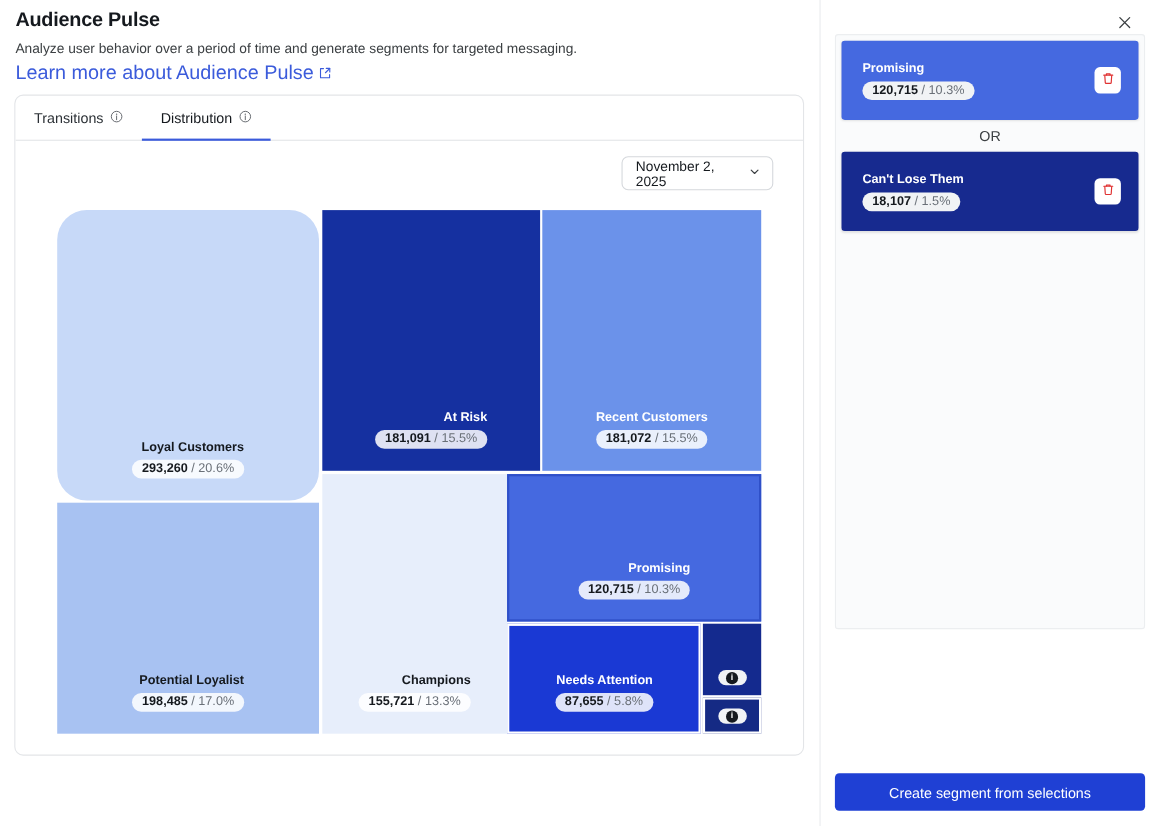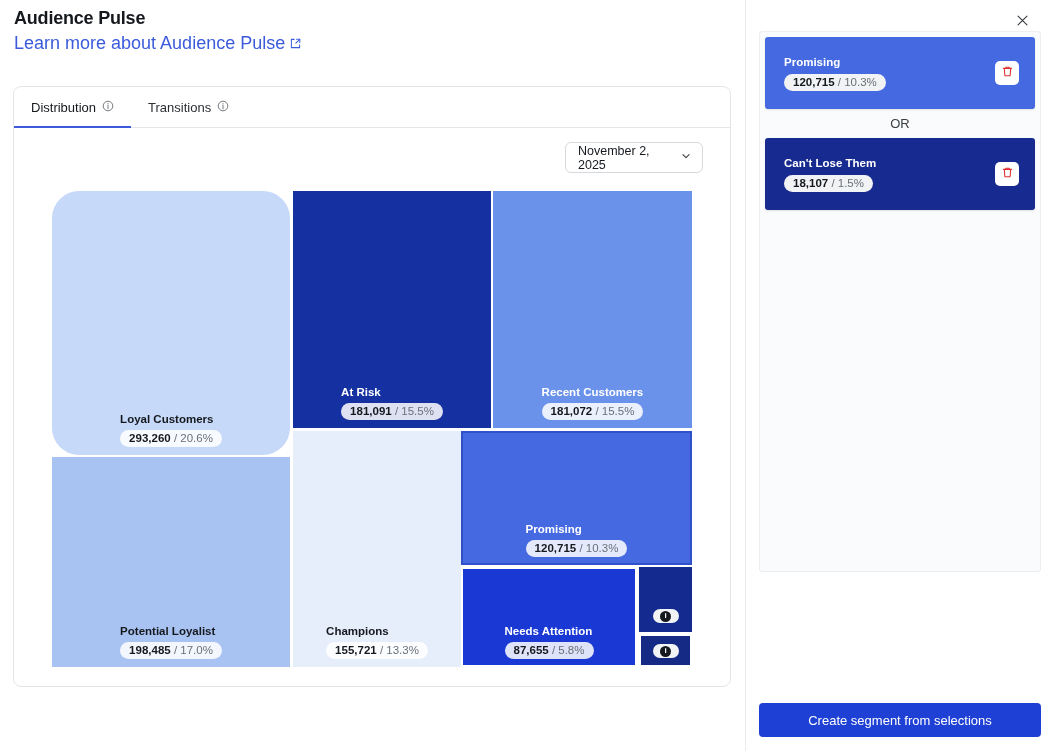--- a/index.html
+++ b/index.html
@@ -113,21 +113,21 @@
   }
   .tile-pill {
     margin-top: 4px;
     padding: 2px 9px 3px 9px;
     border-radius: 11px;
     background: rgba(255,255,255,.86);
     font-size: 11.5px; color: #6a7078;
     white-space: nowrap;
   }
   .tile-pill b { color: #15191e; font-weight: bold; }
-  .tile-inner { margin-bottom: 8px; display:flex; flex-direction:column; align-items:flex-start;}
+  .tile-inner { margin-bottom: 20px; display:flex; flex-direction:column; align-items:flex-end;}
   .tile.dark .tile-label { color: #ffffff; }
   .tile.light .tile-label { color: #15191e; }
   .tile.selected { outline: 2px solid #ffffff; outline-offset: -2px; }
   .tile.selected-blue { outline: 2px solid #2f50c8; outline-offset: -2px; }
   .info-badge {
     position:absolute; left:50%; transform: translateX(-50%);
     bottom: 9px;
     width: 26px; height: 14px; border-radius: 8px;
     background: #f1f3f5;
     display:flex; align-items:center; justify-content:center;
@@ -200,20 +200,21 @@
   }
 </style>
 </head>
 <body>
 
 <div class="app">
 
   <div class="main">
 
     <div class="page-title">Audience Pulse</div>
+    <div class="page-sub">Analyze user behavior over a period of time and generate segments for targeted messaging.</div>
     <a class="learn-more">
       <span>Learn more about Audience Pulse</span>
       <span>
         <svg width="11" height="11" viewBox="0 0 12 12" fill="none">
           <path d="M4.5 1.5H1.5V10.5H10.5V7.5" stroke="#3b5bdb" stroke-width="1.1" stroke-linecap="round" stroke-linejoin="round"></path>
           <path d="M7.2 1.3H10.7V4.8" stroke="#3b5bdb" stroke-width="1.1" stroke-linecap="round" stroke-linejoin="round"></path>
           <path d="M10.6 1.4L6.4 5.6" stroke="#3b5bdb" stroke-width="1.1" stroke-linecap="round"></path>
         </svg>
       </span>
     </a>
@@ -243,32 +244,32 @@
           <svg width="18" height="18" viewBox="0 0 20 20" fill="none">
             <rect x="2.6" y="4.2" width="14.8" height="11.6" rx="1.4" stroke="#3c4043" stroke-width="1.3"></rect>
             <rect x="11.4" y="5.4" width="4.8" height="9.2" rx="0.6" fill="#3c4043"></rect>
           </svg>
         </span>
       </button>
     </div>
 
     <div class="card">
       <div class="tabbar">
-        <div class="tab active">
-          <span>Distribution</span>
+        <div class="tab">
+          <span>Transitions</span>
           <span class="info-ico">
             <svg width="12" height="12" viewBox="0 0 14 14" fill="none">
               <circle cx="7" cy="7" r="5.6" stroke="#5f6368" stroke-width="1"></circle>
               <circle cx="7" cy="4.4" r="0.75" fill="#5f6368"></circle>
               <path d="M7 6.3v4" stroke="#5f6368" stroke-width="1" stroke-linecap="round"></path>
             </svg>
           </span>
         </div>
-        <div class="tab">
-          <span>Transitions</span>
+        <div class="tab active">
+          <span>Distribution</span>
           <span class="info-ico">
             <svg width="12" height="12" viewBox="0 0 14 14" fill="none">
               <circle cx="7" cy="7" r="5.6" stroke="#5f6368" stroke-width="1"></circle>
               <circle cx="7" cy="4.4" r="0.75" fill="#5f6368"></circle>
               <path d="M7 6.3v4" stroke="#5f6368" stroke-width="1" stroke-linecap="round"></path>
             </svg>
           </span>
         </div>
       </div>
 

